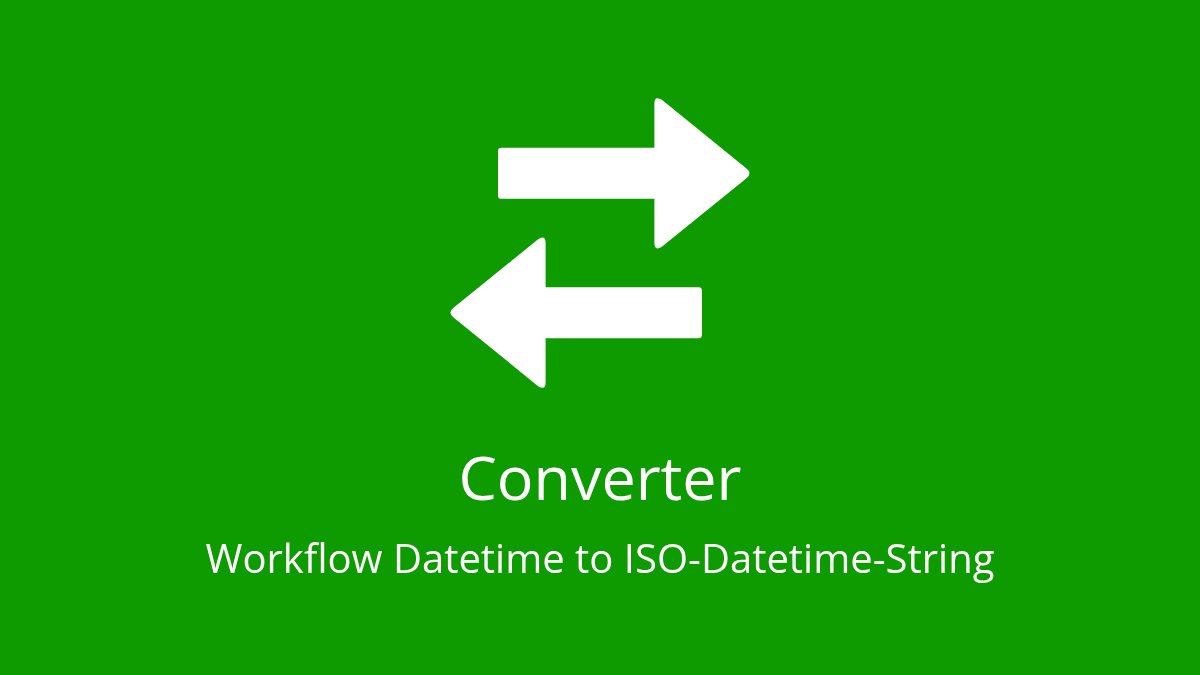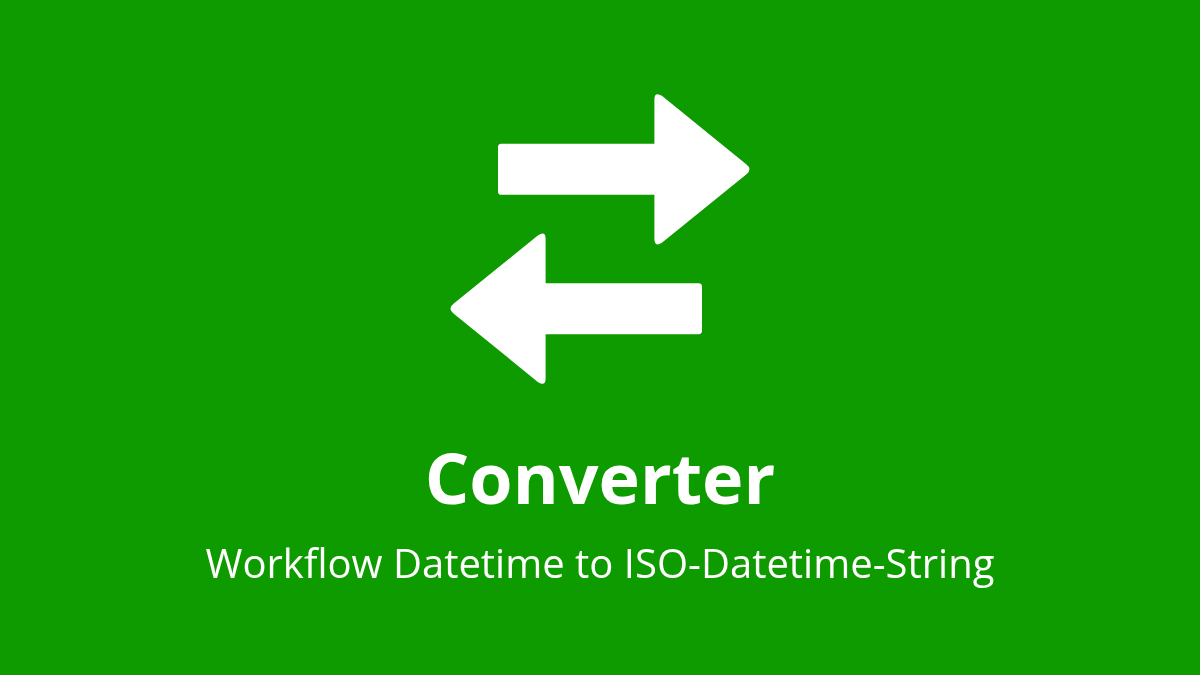--- a/index.html
+++ b/index.html
@@ -14,22 +14,22 @@
       color: #ffffff;
     }
     .icon-wrap {
       width: 340px;
       height: 340px;
       margin-top: -20px;
       margin-bottom: 30px;
     }
     .icon-wrap svg { width: 100%; height: 100%; display: block; }
     .title {
-      font-size: 70px;
-      font-weight: 700;
+      font-size: 61px;
+      font-weight: 400;
       line-height: 1.1;
       text-align: center;
     }
     .subtitle {
       font-size: 40px;
       font-weight: 400;
       line-height: 1.2;
       text-align: center;
       margin-top: 23px;
     }

